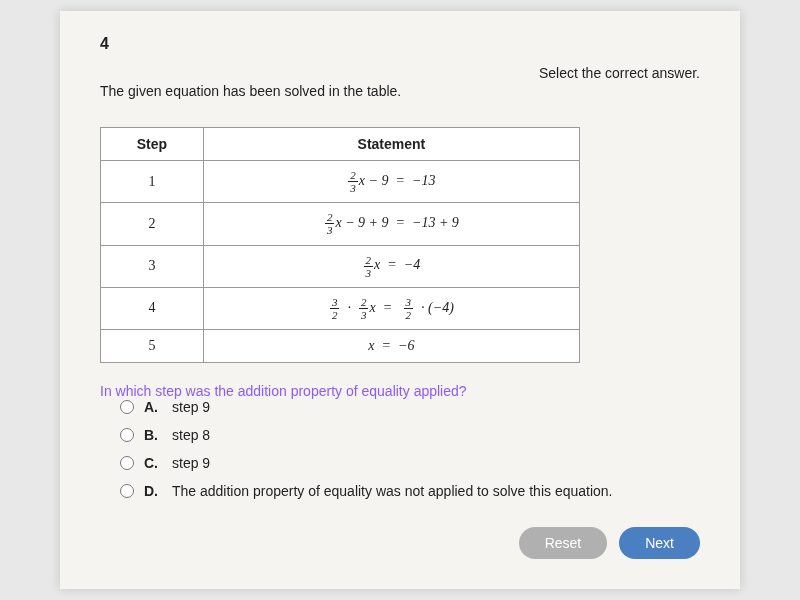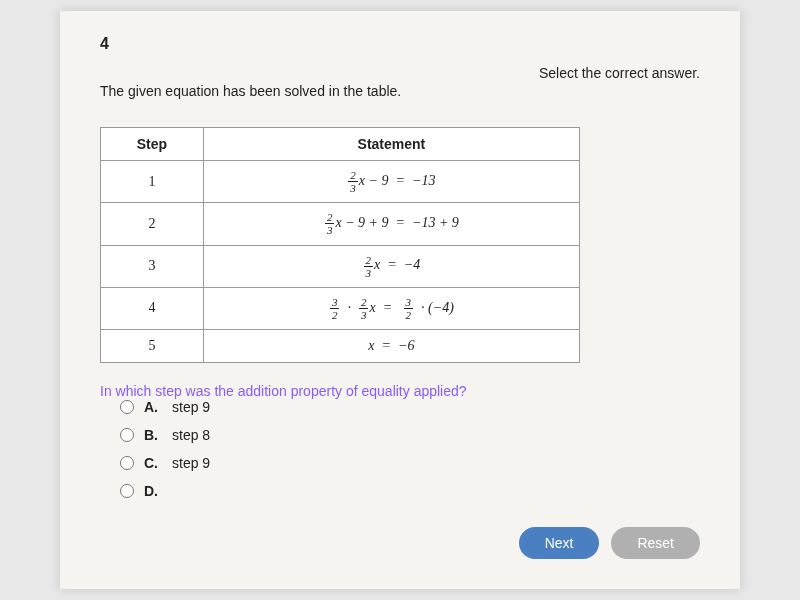--- a/index.html
+++ b/index.html
@@ -226,20 +226,21 @@
       <span>step 8</span>
     </label>
     <label class="option">
       <input type="radio" name="answer" style="">
       <span class="option-letter">C.</span>
       <span>step 9</span>
     </label>
     <label class="option">
       <input type="radio" name="answer" style="">
       <span class="option-letter">D.</span>
+      <span>The addition property of equality was not applied to solve this equation.</span>
     </label>
   </div>
 
   <div class="buttons-row">
+    <button class="btn btn-reset">Reset</button>
     <button class="btn btn-next">Next</button>
-    <button class="btn btn-reset">Reset</button>
   </div>
 </div>
 
 </body></html>

